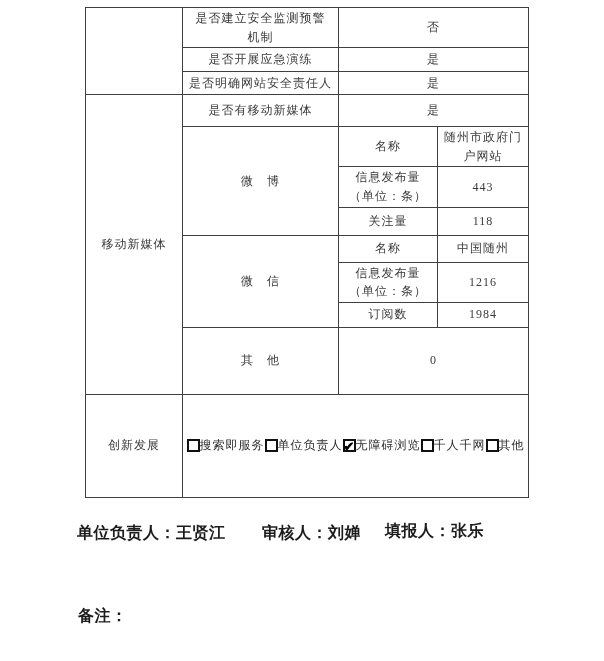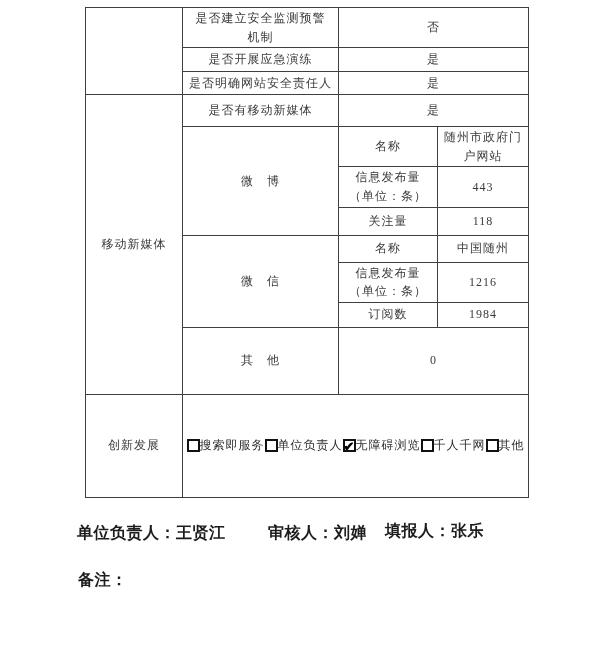--- a/index.html
+++ b/index.html
@@ -155,23 +155,23 @@
             <span class="opt"><span class="cb"></span><span class="opt-label">千人千网</span></span>
             <span class="opt"><span class="cb"></span><span class="opt-label">其他</span></span>
           </div>
         </td>
       </tr>
     </tbody>
   </table>
 
   <div class="footer-item" style="left:77px; top:523px;"><span>单位负责人：</span><span>王贤江</span></div>
 
-  <div class="footer-item" style="left:268px; top:523px;"><span>审核人：</span><span>刘婵</span></div>
+  <div class="footer-item" style="left:262px; top:523px;"><span>审核人：</span><span>刘婵</span></div>
 
   <div class="footer-item" style="left:385px; top:521px;"><span>填报人：</span><span>张乐</span></div>
 
 
 
-  <div class="footer-item" style="left:78px; top:570px;">备注：</div>
+  <div class="footer-item" style="left:78px; top:606px;">备注：</div>
 
   <div class="page-edge"></div>
 
 </div>
 
 </body></html>

